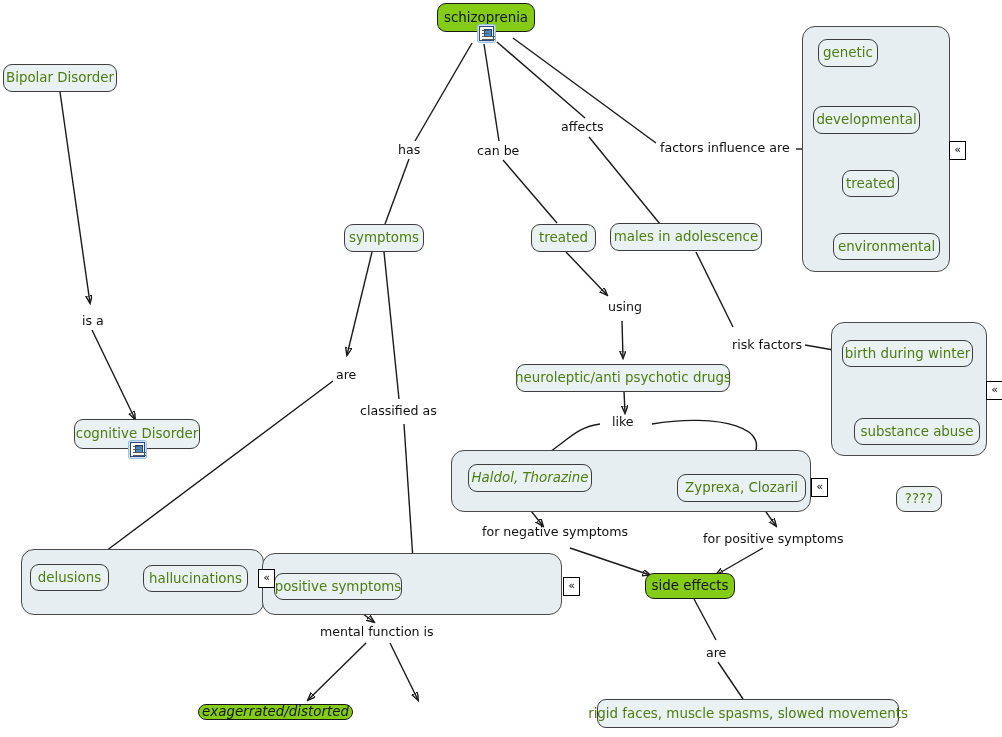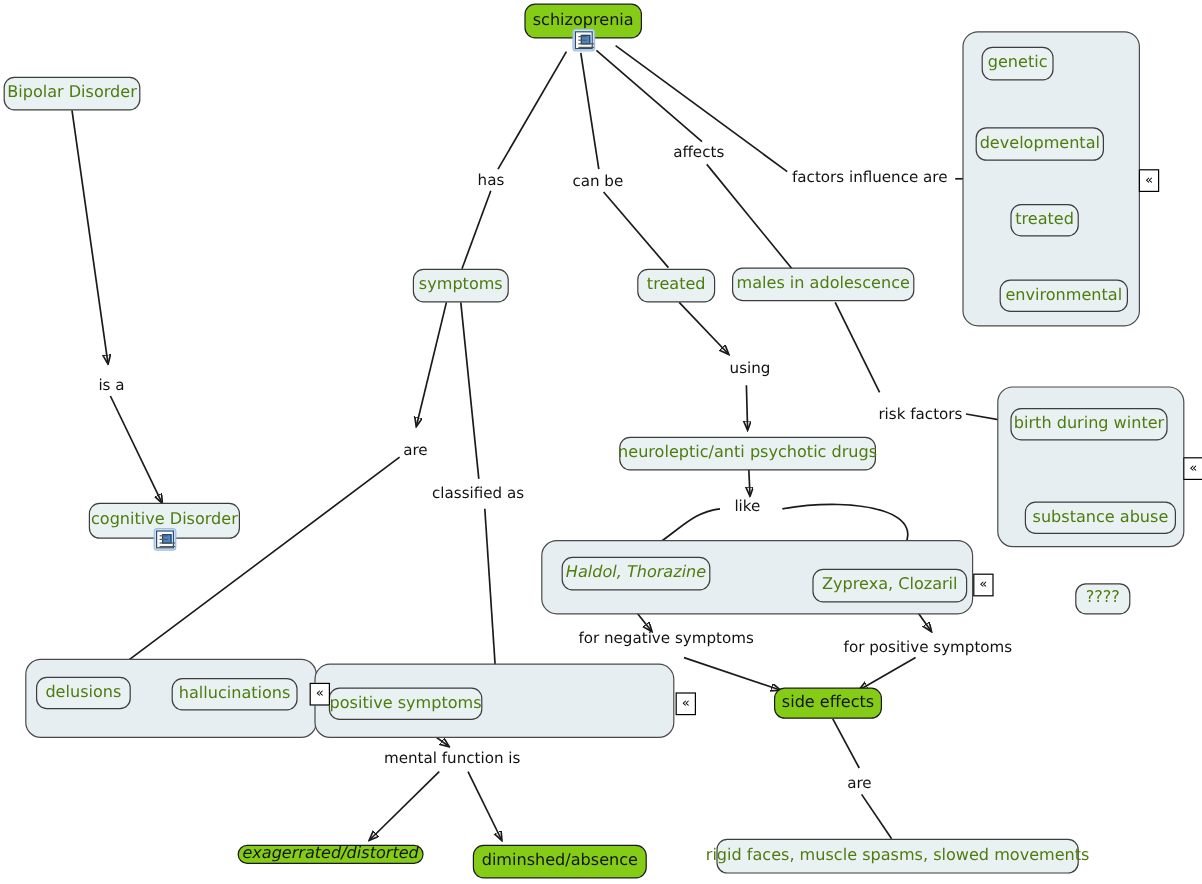--- a/index.html
+++ b/index.html
@@ -134,21 +134,20 @@
   <div class="node orange" style="left:645px;top:573px;width:90px;height:26px;">side effects</div>
 
   <div class="node" style="left:597px;top:699px;width:302px;height:29px;">rigid faces, muscle spasms, slowed movements</div>
 
   <div class="node" style="left:30px;top:564px;width:79px;height:27px;">delusions</div>
   <div class="node" style="left:143px;top:565px;width:105px;height:27px;">hallucinations</div>
 
   <div class="node" style="left:274px;top:573px;width:128px;height:27px;">positive symptoms</div>
 
   <div class="node orange" style="left:198px;top:704px;width:155px;height:16px;font-style:italic;">exagerrated/distorted</div>
-  <div class="node orange" style="left:394px;top:704px;width:145px;height:28px;">diminshed/absence</div>
 
   <div class="node" style="left:896px;top:486px;width:46px;height:26px;">????</div>
 
   <div class="node" style="left:818px;top:39px;width:60px;height:28px;">genetic</div>
   <div class="node" style="left:813px;top:106px;width:107px;height:28px;text-align:center;">developmental</div>
   <div class="node" style="left:842px;top:170px;width:57px;height:27px;">treated</div>
   <div class="node" style="left:833px;top:233px;width:107px;height:27px;">environmental</div>
 
   <div class="node" style="left:842px;top:340px;width:131px;height:27px;">birth during winter</div>
   <div class="node" style="left:854px;top:418px;width:126px;height:27px;">substance abuse</div>

